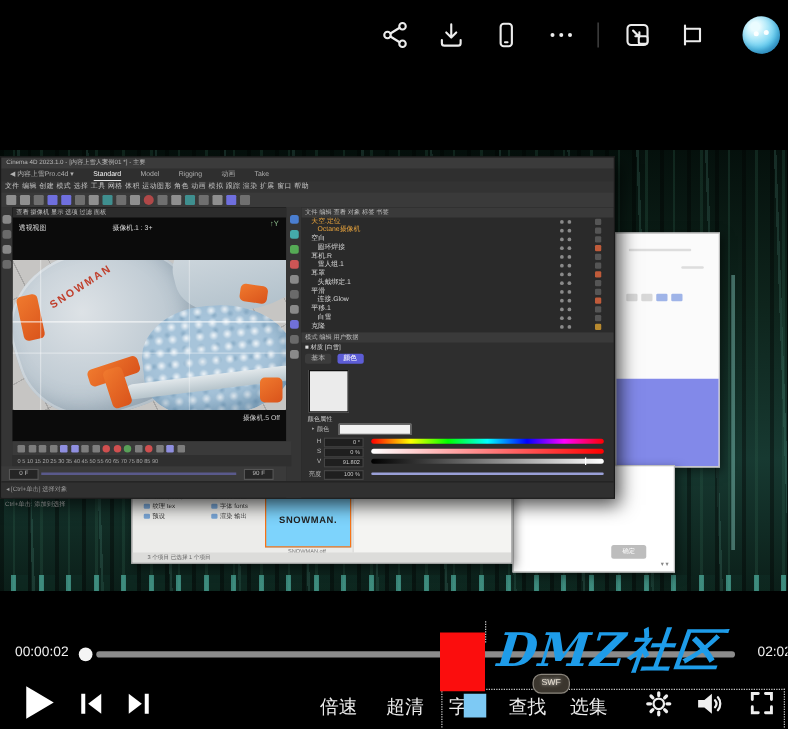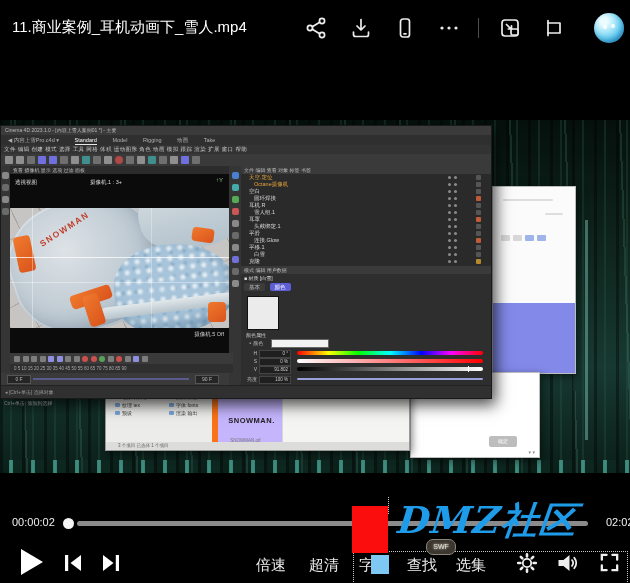--- a/index.html
+++ b/index.html
@@ -133,21 +133,21 @@
   .wt-blue{position:absolute;left:0;right:0;bottom:0;height:70px;background:#8289e9;}
   .win-low{left:410px;top:252px;width:128px;height:84px;}
   .wl-btn{position:absolute;right:22px;bottom:10px;width:28px;height:11px;background:#bdbdbd;border-radius:2px;
      color:#fff;font-size:5px;line-height:11px;text-align:center;}
   .wl-marks{position:absolute;right:4px;bottom:2px;color:#888;font-size:5px;}
   .win-snow{left:105px;top:267px;width:303px;height:62px;background:#ececea;border-color:#9a9a9a;}
   .tree{position:absolute;top:5px;width:50px;font-size:5px;color:#333;}
   .tree .ti{position:relative;height:8px;line-height:8px;padding-left:8px;white-space:nowrap;overflow:hidden;}
   .tree .ti b{position:absolute;left:1px;top:2px;width:5px;height:4px;background:#7aa7d8;border-radius:1px;}
   .t1{left:8px;} .t2{left:62px;}
-  .snowcard{position:absolute;left:106px;top:4px;width:67px;height:44px;background:#c4b5fd;border:6px solid #f97316;
+  .snowcard{position:absolute;left:106px;top:4px;width:67px;height:44px;background:#7dd3fc;border:1px solid #f97316;
      display:flex;align-items:center;justify-content:center;}
   .snowcard span{font-size:7.5px;font-weight:bold;color:#222;letter-spacing:.5px;}
   .snowcap{position:absolute;left:106px;top:50px;width:67px;text-align:center;font-size:4.5px;color:#777;}
   .panel-rest{position:absolute;left:176px;top:0;right:0;bottom:8px;background:#f4f4f2;border-left:1px solid #d8d8d6;}
   .snow-status{position:absolute;left:0;right:0;bottom:0;height:8px;background:#dcdcda;color:#666;
      font-size:4.5px;line-height:8px;padding-left:12px;}
   
   .player{position:absolute;left:0;top:473px;width:630px;height:110px;background:#000;z-index:20;}
   .time{position:absolute;top:43px;color:#f0f0f0;font-size:11px;white-space:nowrap;}
   .t-cur{left:12px;} .t-total{left:606px;}
@@ -166,21 +166,20 @@
      color:#e31f1f;letter-spacing:.4px;white-space:nowrap;}
   .wm-swf{position:absolute;left:426px;top:539px;width:28px;height:14px;background:#3b362e;border:1px solid #8a857c;
      border-radius:7px;color:#e9e1d2;font-size:7px;line-height:14px;text-align:center;
      text-shadow:0 0 3px #fff;}
   .dline{position:absolute;border-color:#c9c9c9 !important;}
 </style>
 </head>
 <body>
 
 <div class="header">
-  <div class="vtitle">11.商业案例_耳机动画下_雪人.mp4</div>
   <svg class="hicon" style="left:305px" viewBox="0 0 24 24" fill="none" stroke="#ececec" stroke-width="1.7" stroke-linecap="round">
     <circle cx="5" cy="12" r="2.6"></circle>
       <circle cx="17" cy="5" r="2.6"></circle>
       <circle cx="17" cy="19" r="2.6"></circle>
     <path d="M7.3 10.8 L14.7 6.2 M7.3 13.2 L14.7 17.8"></path>
   </svg>
   <svg class="hicon" style="left:349px" viewBox="0 0 24 24" fill="none" stroke="#ececec" stroke-width="1.7" stroke-linecap="round" stroke-linejoin="round">
     <path d="M12 3.5 V13.5 M8 10 l4 4 4-4"></path>
     <path d="M4.5 16 v2.5 a2 2 0 0 0 2 2 h11 a2 2 0 0 0 2-2 V16"></path>
   </svg>

